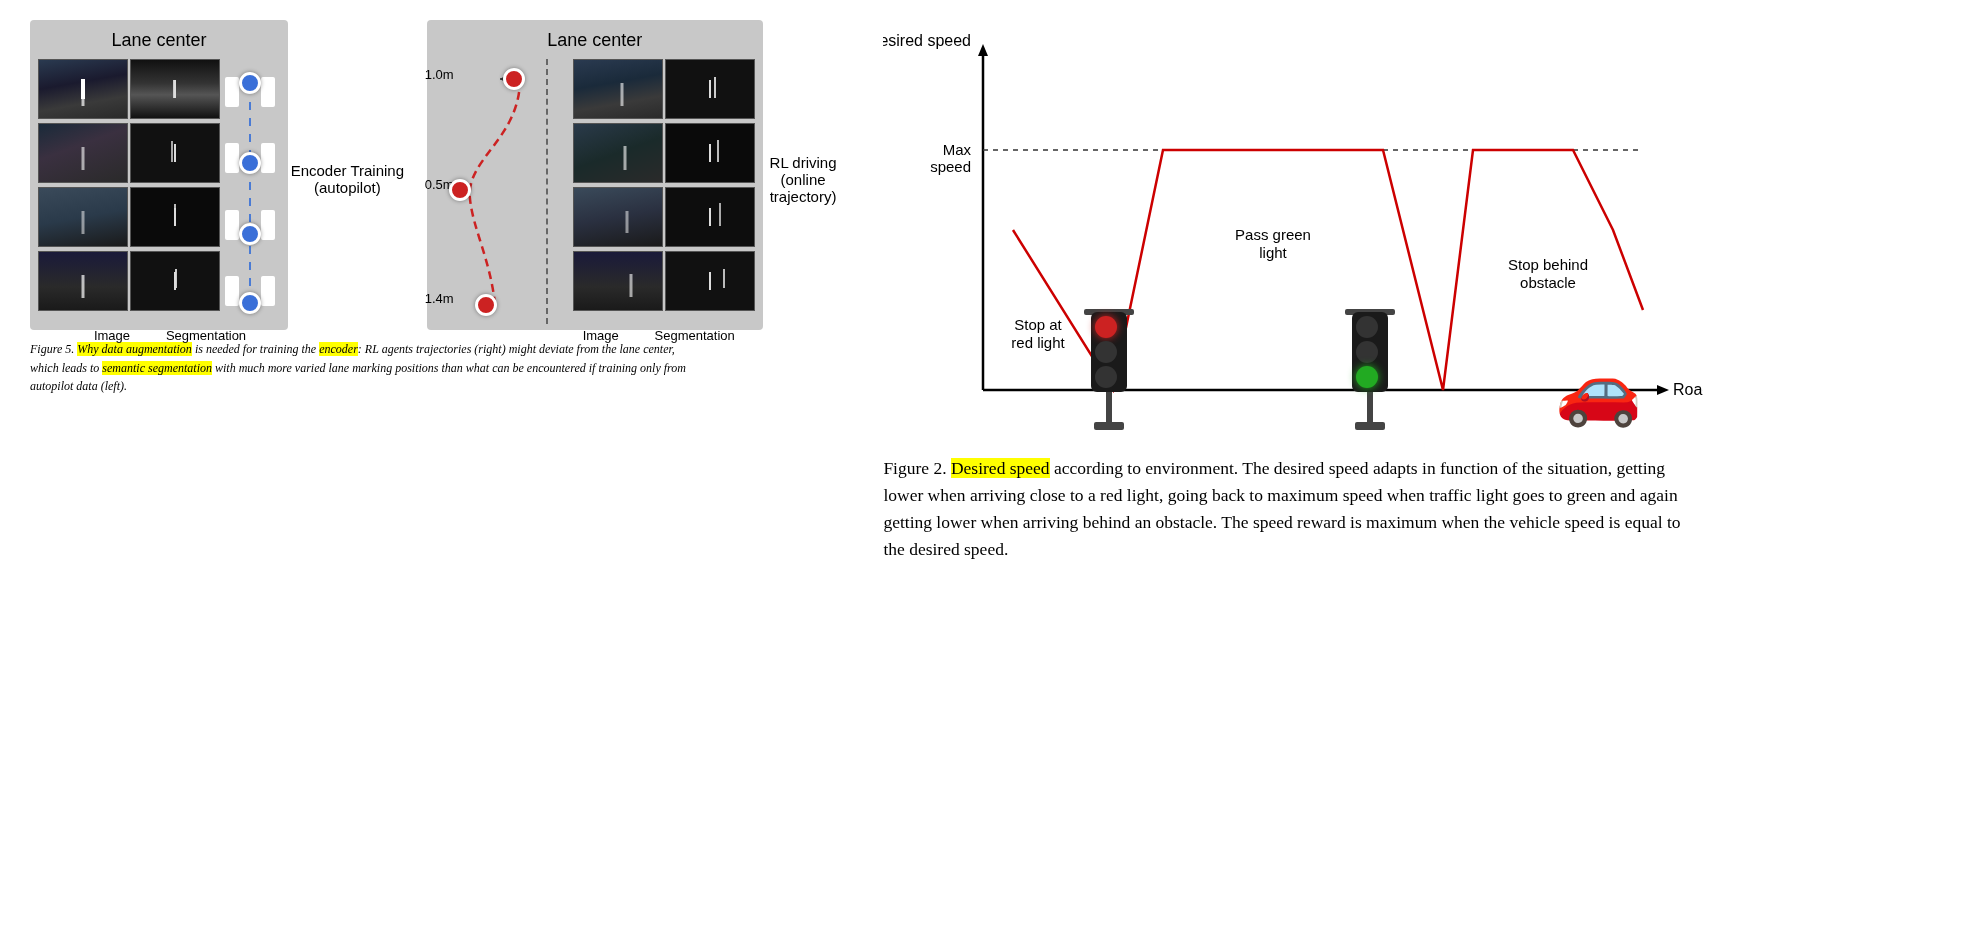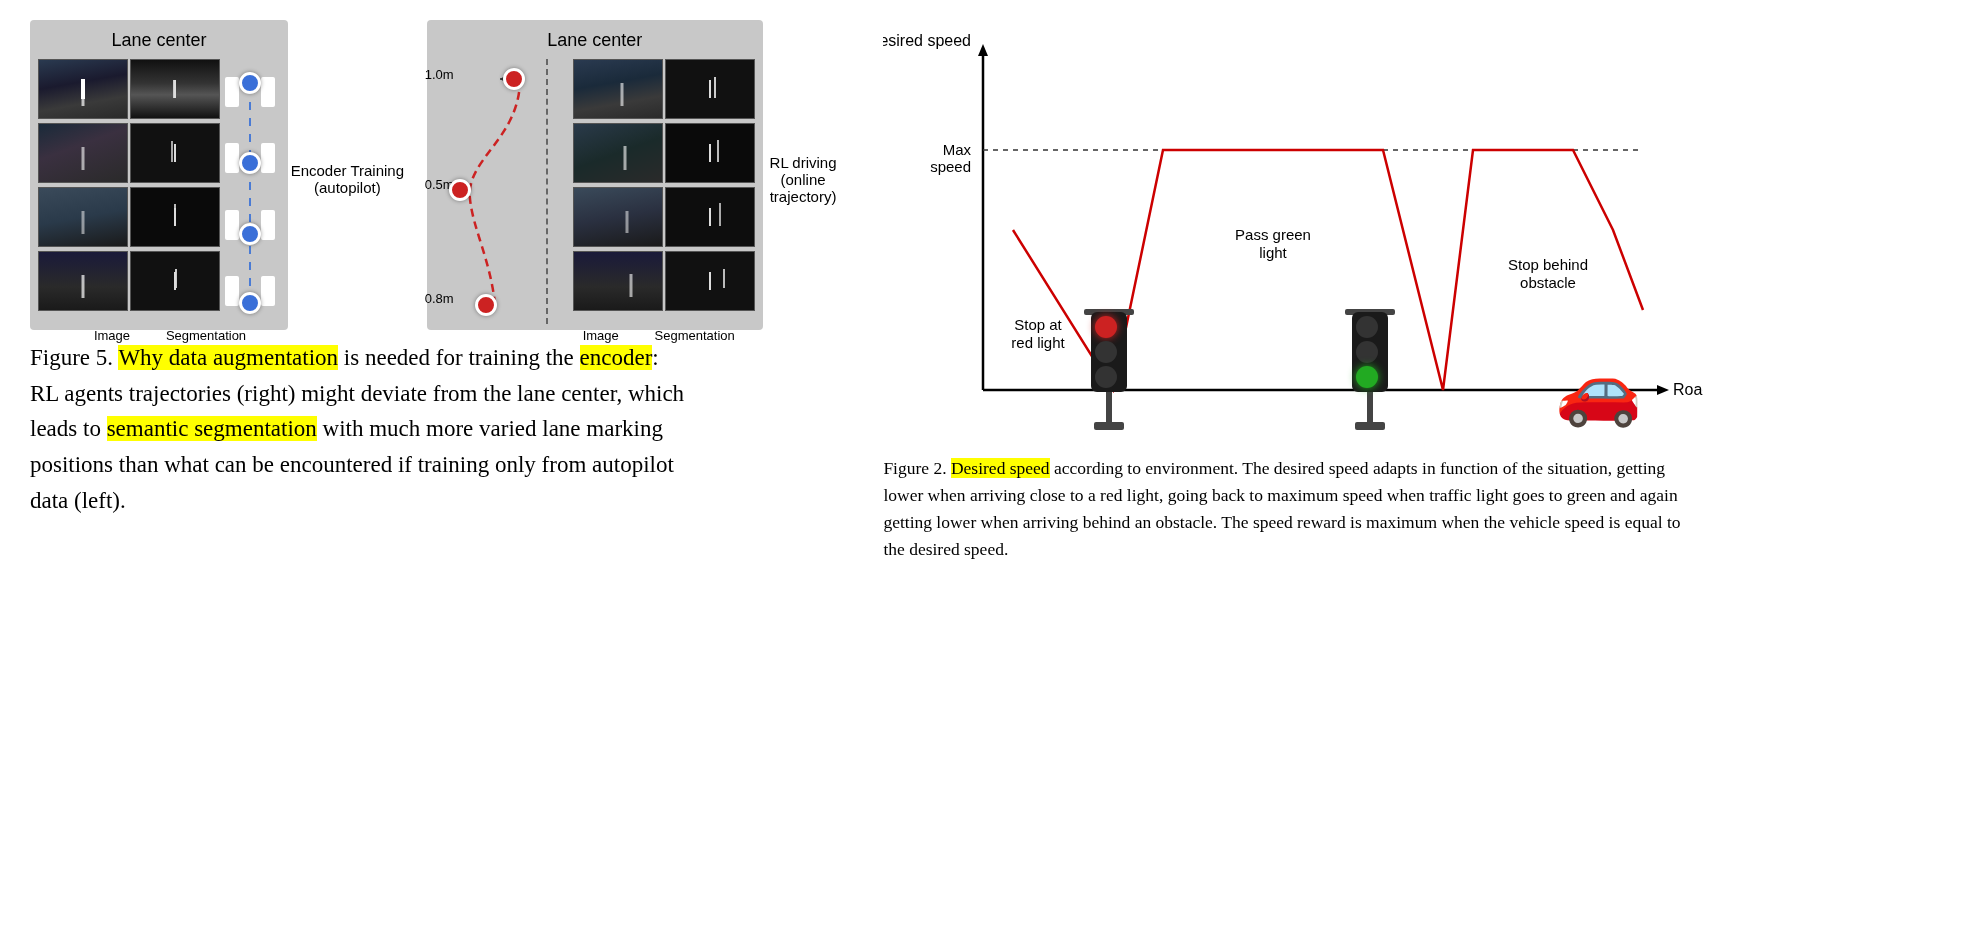--- a/index.html
+++ b/index.html
@@ -152,23 +152,24 @@
 
     .diagram-label {
       font-size: 15px;
       font-family: Arial, sans-serif;
       margin-top: 8px;
       text-align: center;
     }
 
     
     .figure-caption {
-      font-size: 23px;
+      font-size: 12px;
       line-height: 1.55;
       max-width: 660px;
+      font-style: italic;
     }
 
     .highlight-yellow {
       background-color: #ffff00;
     }
 
     
     .right-panel {
       flex: 1;
       display: flex;
@@ -340,21 +341,21 @@
               <line x1="35" y1="130" x2="15" y2="130" stroke="#333" stroke-width="1.5"></line>
               <line x1="60" y1="245" x2="40" y2="245" stroke="#333" stroke-width="1.5"></line>
 
               <polygon points="65,20 70,17 70,23" fill="#333"></polygon>
               <polygon points="15,130 20,127 20,133" fill="#333"></polygon>
               <polygon points="40,245 45,242 45,248" fill="#333"></polygon>
             </svg>
 
             <div style="position:absolute;left:-10px;top:8px;font-size:13px;font-family:Arial,sans-serif;">1.0m</div>
             <div style="position:absolute;left:-10px;top:118px;font-size:13px;font-family:Arial,sans-serif;">0.5m</div>
-            <div style="position:absolute;left:-10px;top:232px;font-size:13px;font-family:Arial,sans-serif;">0.8m</div>
+            <div style="position:absolute;left:-10px;top:232px;font-size:13px;font-family:Arial,sans-serif;">1.4m</div>
 
             <div class="dot-red" style="position:absolute;right:0;top:9px;"></div>
             <div class="dot-red" style="position:absolute;right:54px;top:120px;"></div>
             <div class="dot-red" style="position:absolute;right:28px;bottom:8px;"></div>
           </div>
 
           <div style="position:relative;width:14px;height:265px;flex-shrink:0;">
             <div style="position:absolute;left:50%;top:0;bottom:0;width:2px;border-left:2px dashed #666;transform:translateX(-50%);"></div>
             <div style="position:absolute;right:0;top:0;bottom:0;width:14px;display:flex;flex-direction:column;justify-content:space-around;">
             </div>

